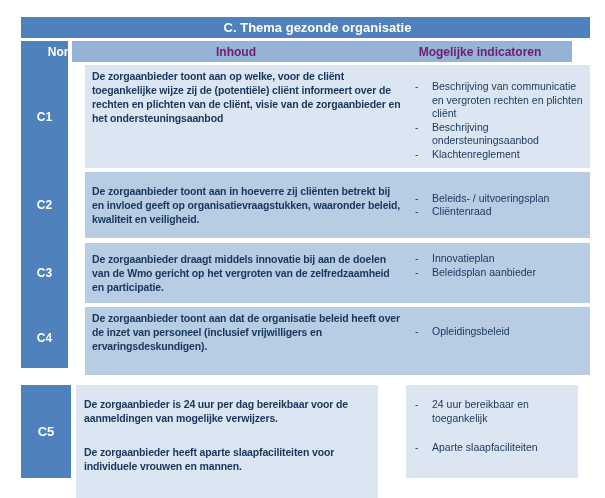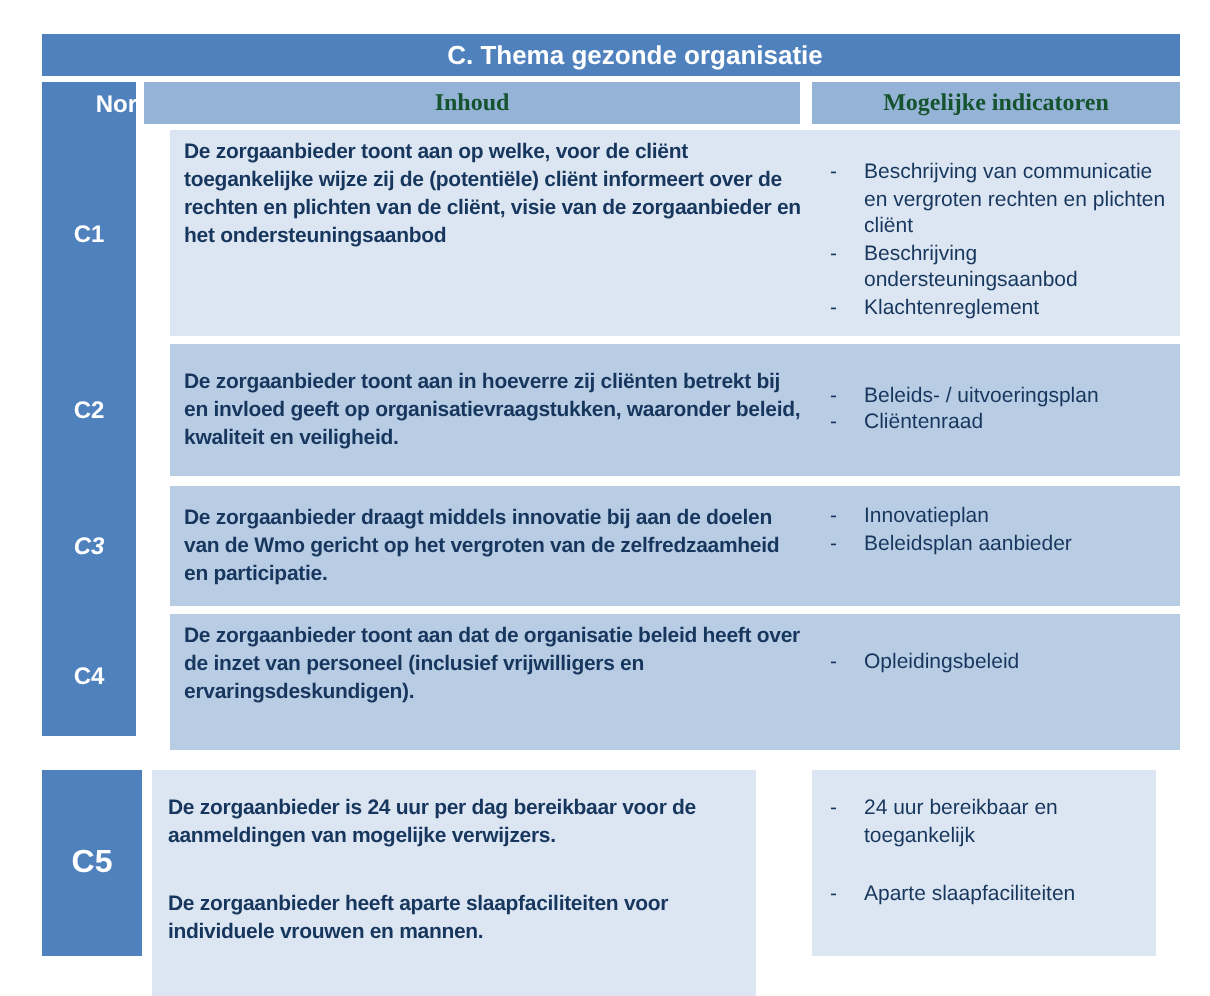--- a/index.html
+++ b/index.html
@@ -28,32 +28,32 @@
     background: var(--accent, #4f81bd);
   }
   .norm-label {
     position:absolute; left:0; width:100%;
     display:flex; align-items:center; justify-content:center;
     color:#ffffff; font-weight:bold; font-size:12px;
   }
   .norm-header { top:0; height:21px;margin-left:19px; }
   .norm-c1 { top:24px;  height:103px; }
   .norm-c2 { top:131px; height:66px; }
-  .norm-c3 { top:202px; height:60px;font-style:italic; }
+  .norm-c3 { top:202px; height:60px; }
   .norm-c4 { top:266px; height:61px; }
 
   
   .col-header {
     background: var(--header, #95b3d7);
-    color:#14532d; font-weight:bold; font-size:12px;
+    color:#701a75; font-weight:bold; font-size:12px;
     display:flex; align-items:center; justify-content:center;
-    top:41px; height:21px;font-family:Liberation Serif, serif;
+    top:41px; height:21px;
   }
   .hdr-inhoud { left:72px;  width:328px; }
-  .hdr-ind    { left:406px; width:184px; }
+  .hdr-ind    { left:388px; width:184px; }
 
   
   .content-cell {
     left:72px; width:328px;
     font-size:10.5px; font-weight:bold; line-height:14px;
     letter-spacing:-0.15px;
     padding:4px 10px 4px 7px;
     margin-left:13px;
   }
   .ind-cell { left:406px; width:184px; font-size:10.5px; line-height:13.5px; }
@@ -75,21 +75,21 @@
   .pt9  { padding-top:9px; }
   .pt18 { padding-top:18px; }
   .pt13 { padding-top:13px; }
   .ind-center { display:flex; flex-direction:column; justify-content:center; }
 
   
   .c5-norm {
     left:21px; top:385px; width:50px; height:93px;
     background: var(--accent, #4f81bd);
     display:flex; align-items:center; justify-content:center;
-    color:#ffffff; font-weight:bold; font-size:16px;
+    color:#ffffff; font-weight:bold; font-size:13px;
   }
   .c5-content {
     left:76px; top:385px; width:302px; height:115px;
     font-size:10.5px; font-weight:bold; line-height:14px;
     letter-spacing:-0.15px;
     padding:12px 8px 4px 8px;
   }
   .c5-para2 { margin-top:20px; }
   .c5-ind { left:406px; top:385px; width:172px; height:93px; }
   .c5-ind .ind-gap { margin-top:16px; }

